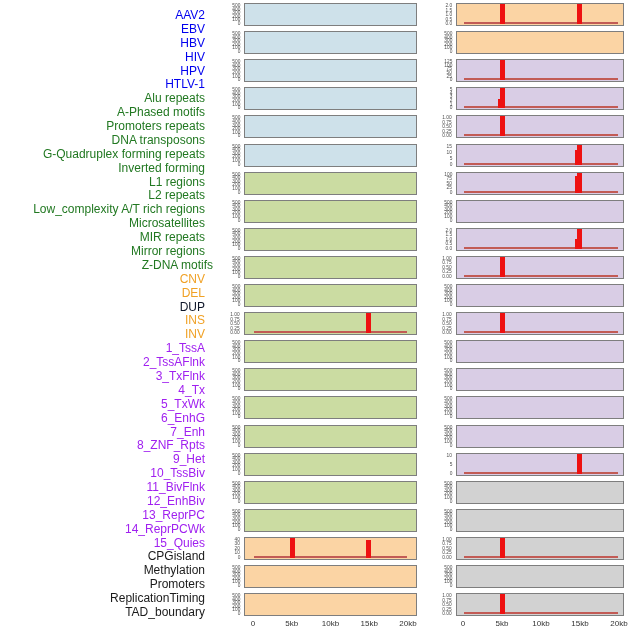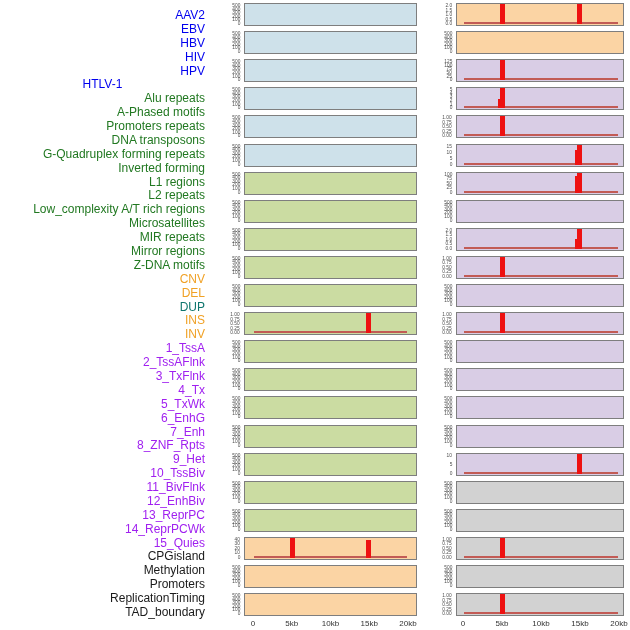--- a/index.html
+++ b/index.html
@@ -19,37 +19,37 @@
 </head>
 <body>
 
 <div id="canvas">
   <div id="row-labels">
       <div class="row-label" style="top: 8px; color: rgb(0, 0, 238);">AAV2</div>
       <div class="row-label" style="top: 21.884px; color: rgb(0, 0, 238);">EBV</div>
       <div class="row-label" style="top: 35.768px; color: rgb(0, 0, 238);">HBV</div>
       <div class="row-label" style="top: 49.652px; color: rgb(0, 0, 238);">HIV</div>
       <div class="row-label" style="top: 63.536px; color: rgb(0, 0, 238);">HPV</div>
-      <div class="row-label" style="top: 77.42px; color: rgb(0, 0, 238); text-align: center;">HTLV-1</div>
+      <div class="row-label" style="top: 77.42px; color: rgb(0, 0, 238);">HTLV-1</div>
       <div class="row-label" style="top: 91.304px; color: rgb(33, 120, 33);">Alu repeats</div>
       <div class="row-label" style="top: 105.188px; color: rgb(33, 120, 33);">A-Phased motifs</div>
       <div class="row-label" style="top: 119.072px; color: rgb(33, 120, 33);">Promoters repeats</div>
       <div class="row-label" style="top: 132.956px; color: rgb(33, 120, 33);">DNA transposons</div>
       <div class="row-label" style="top: 146.84px; color: rgb(33, 120, 33);">G-Quadruplex forming repeats</div>
       <div class="row-label" style="top: 160.724px; color: rgb(33, 120, 33);">Inverted forming</div>
       <div class="row-label" style="top: 174.608px; color: rgb(33, 120, 33);">L1 regions</div>
       <div class="row-label" style="top: 188.492px; color: rgb(33, 120, 33);">L2 repeats</div>
       <div class="row-label" style="top: 202.376px; color: rgb(33, 120, 33);">Low_complexity A/T rich regions</div>
       <div class="row-label" style="top: 216.26px; color: rgb(33, 120, 33);">Microsatellites</div>
       <div class="row-label" style="top: 230.144px; color: rgb(33, 120, 33);">MIR repeats</div>
       <div class="row-label" style="top: 244.028px; color: rgb(33, 120, 33);">Mirror regions</div>
-      <div class="row-label" style="top: 257.912px; color: rgb(33, 120, 33);">Z-DNA motifs</div>
+      <div class="row-label" style="top: 257.912px; color: rgb(33, 120, 33); padding-left: 8px;">Z-DNA motifs</div>
       <div class="row-label" style="top: 271.796px; color: rgb(240, 161, 37);">CNV</div>
       <div class="row-label" style="top: 285.68px; color: rgb(240, 161, 37);">DEL</div>
-      <div class="row-label" style="top: 299.564px; color: #0f766e;">DUP</div>
+      <div class="row-label" style="top: 299.564px; color: #0f172a;">DUP</div>
       <div class="row-label" style="top: 313.448px; color: rgb(240, 161, 37);">INS</div>
       <div class="row-label" style="top: 327.332px; color: rgb(240, 161, 37);">INV</div>
       <div class="row-label" style="top: 341.216px; color: rgb(160, 32, 240);">1_TssA</div>
       <div class="row-label" style="top: 355.1px; color: rgb(160, 32, 240);">2_TssAFlnk</div>
       <div class="row-label" style="top: 368.984px; color: rgb(160, 32, 240);">3_TxFlnk</div>
       <div class="row-label" style="top: 382.868px; color: rgb(160, 32, 240);">4_Tx</div>
       <div class="row-label" style="top: 396.752px; color: rgb(160, 32, 240);">5_TxWk</div>
       <div class="row-label" style="top: 410.636px; color: rgb(160, 32, 240);">6_EnhG</div>
       <div class="row-label" style="top: 424.52px; color: rgb(160, 32, 240);">7_Enh</div>
       <div class="row-label" style="top: 438.404px; color: rgb(160, 32, 240);">8_ZNF_Rpts</div>

